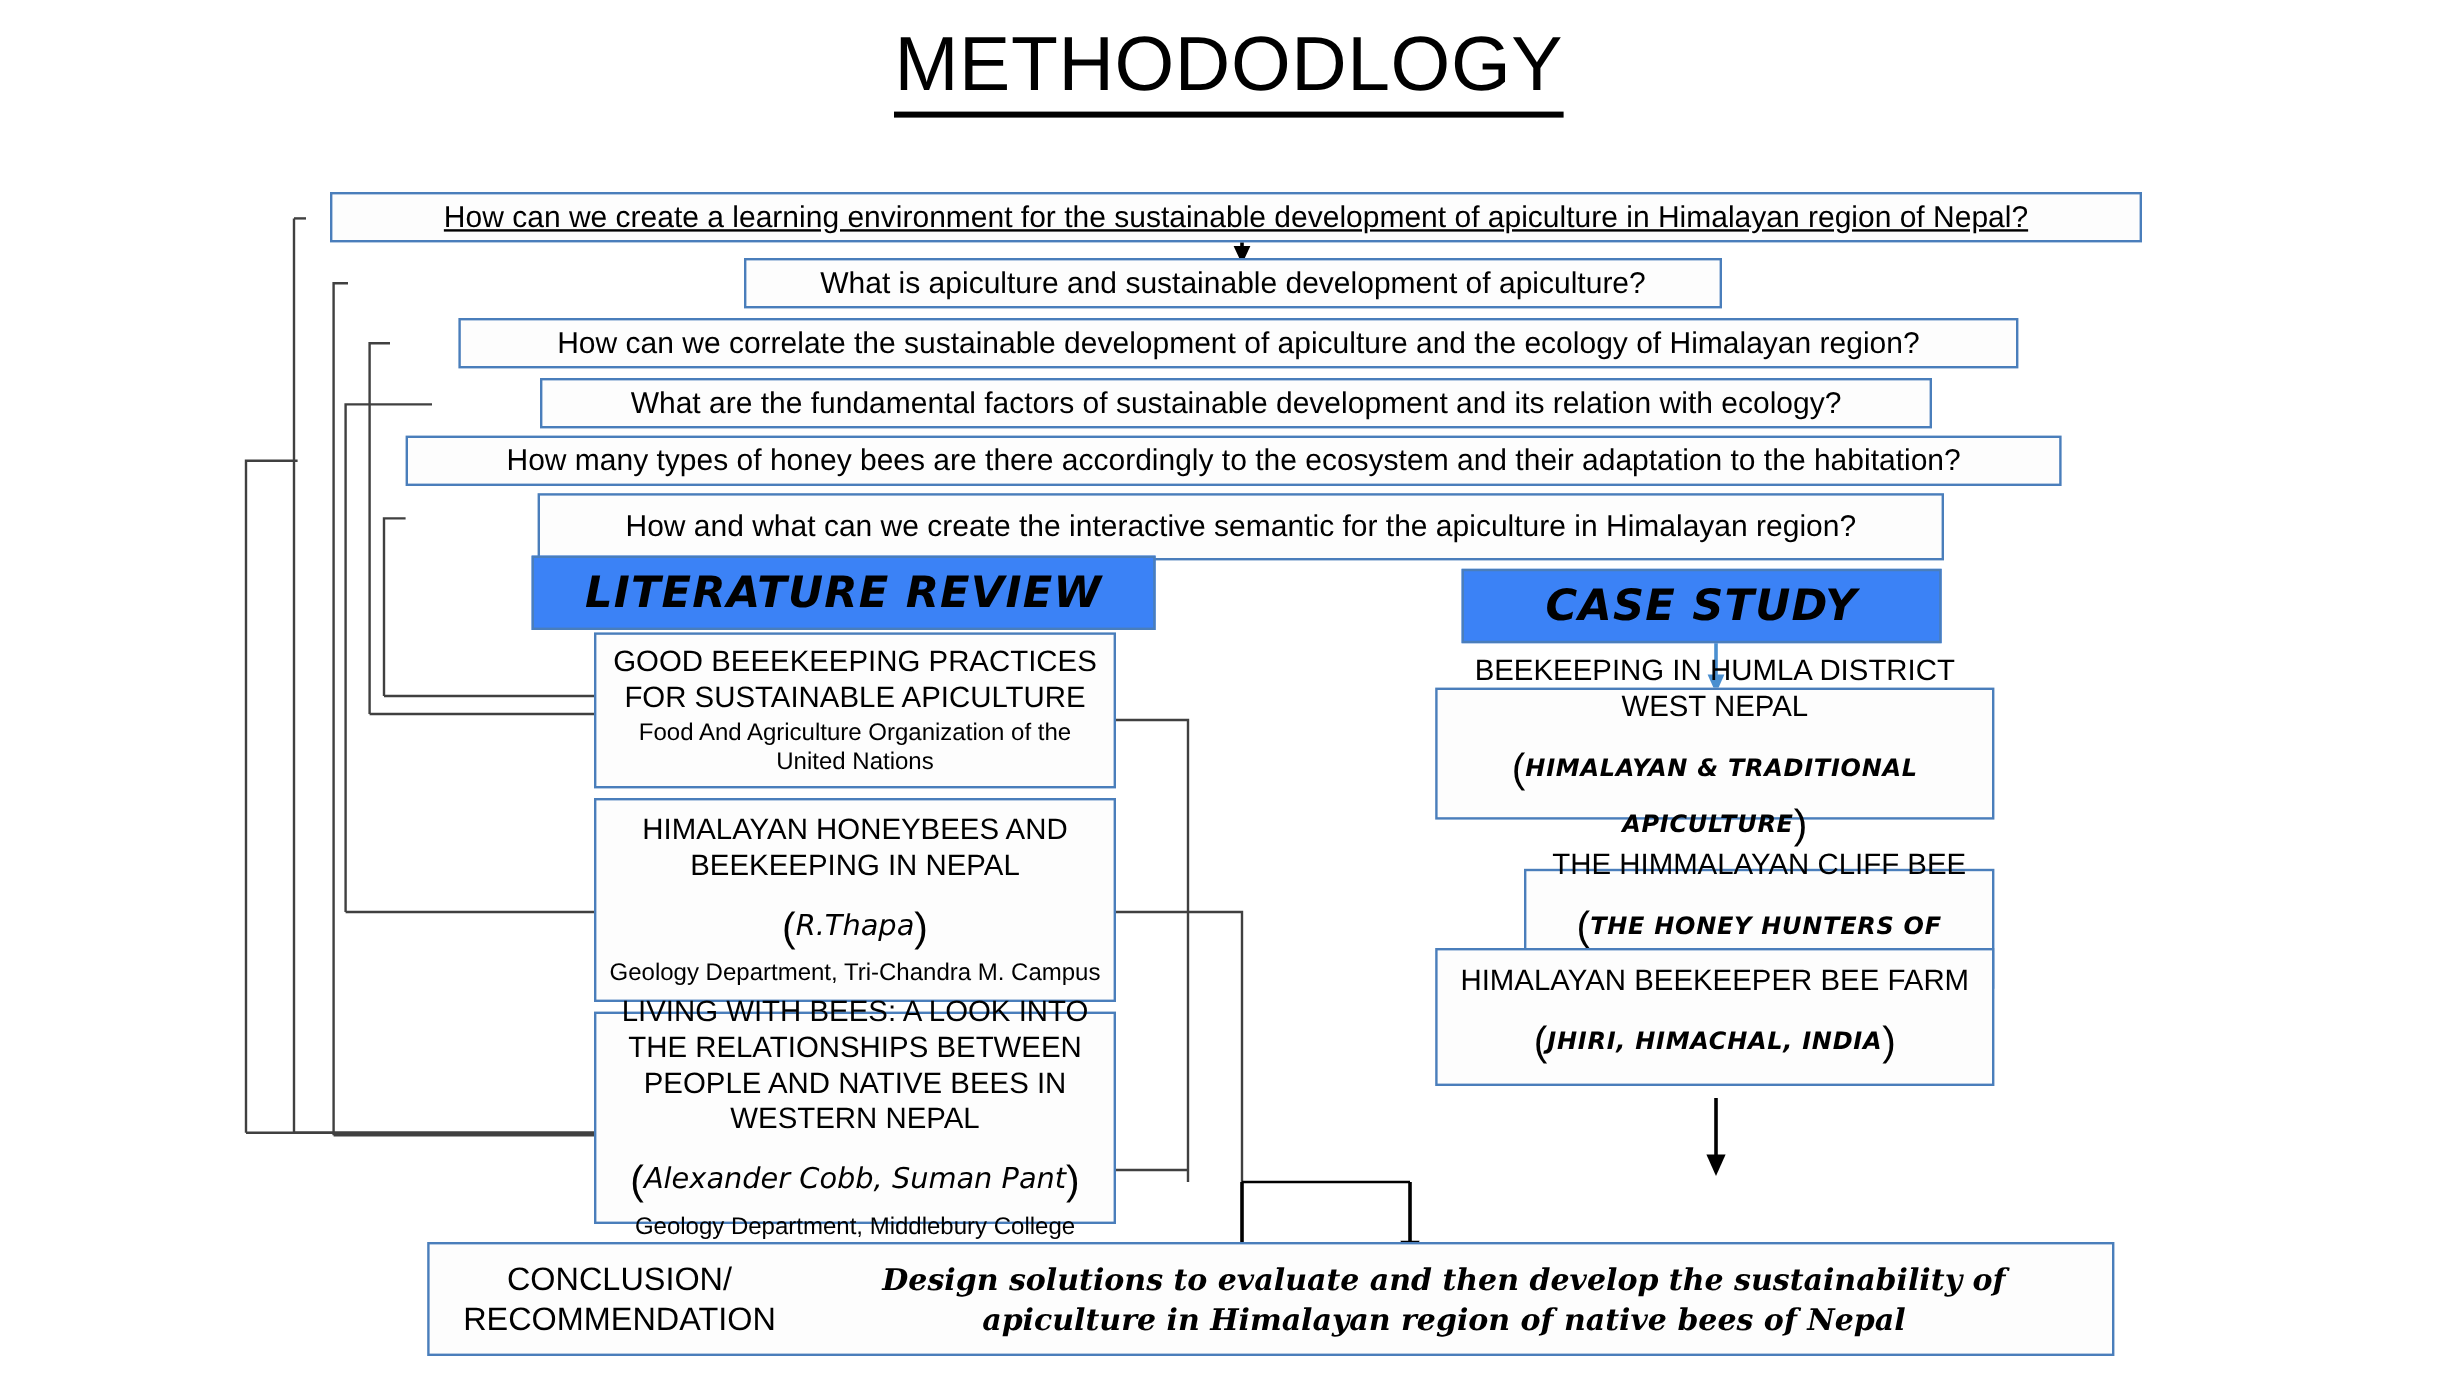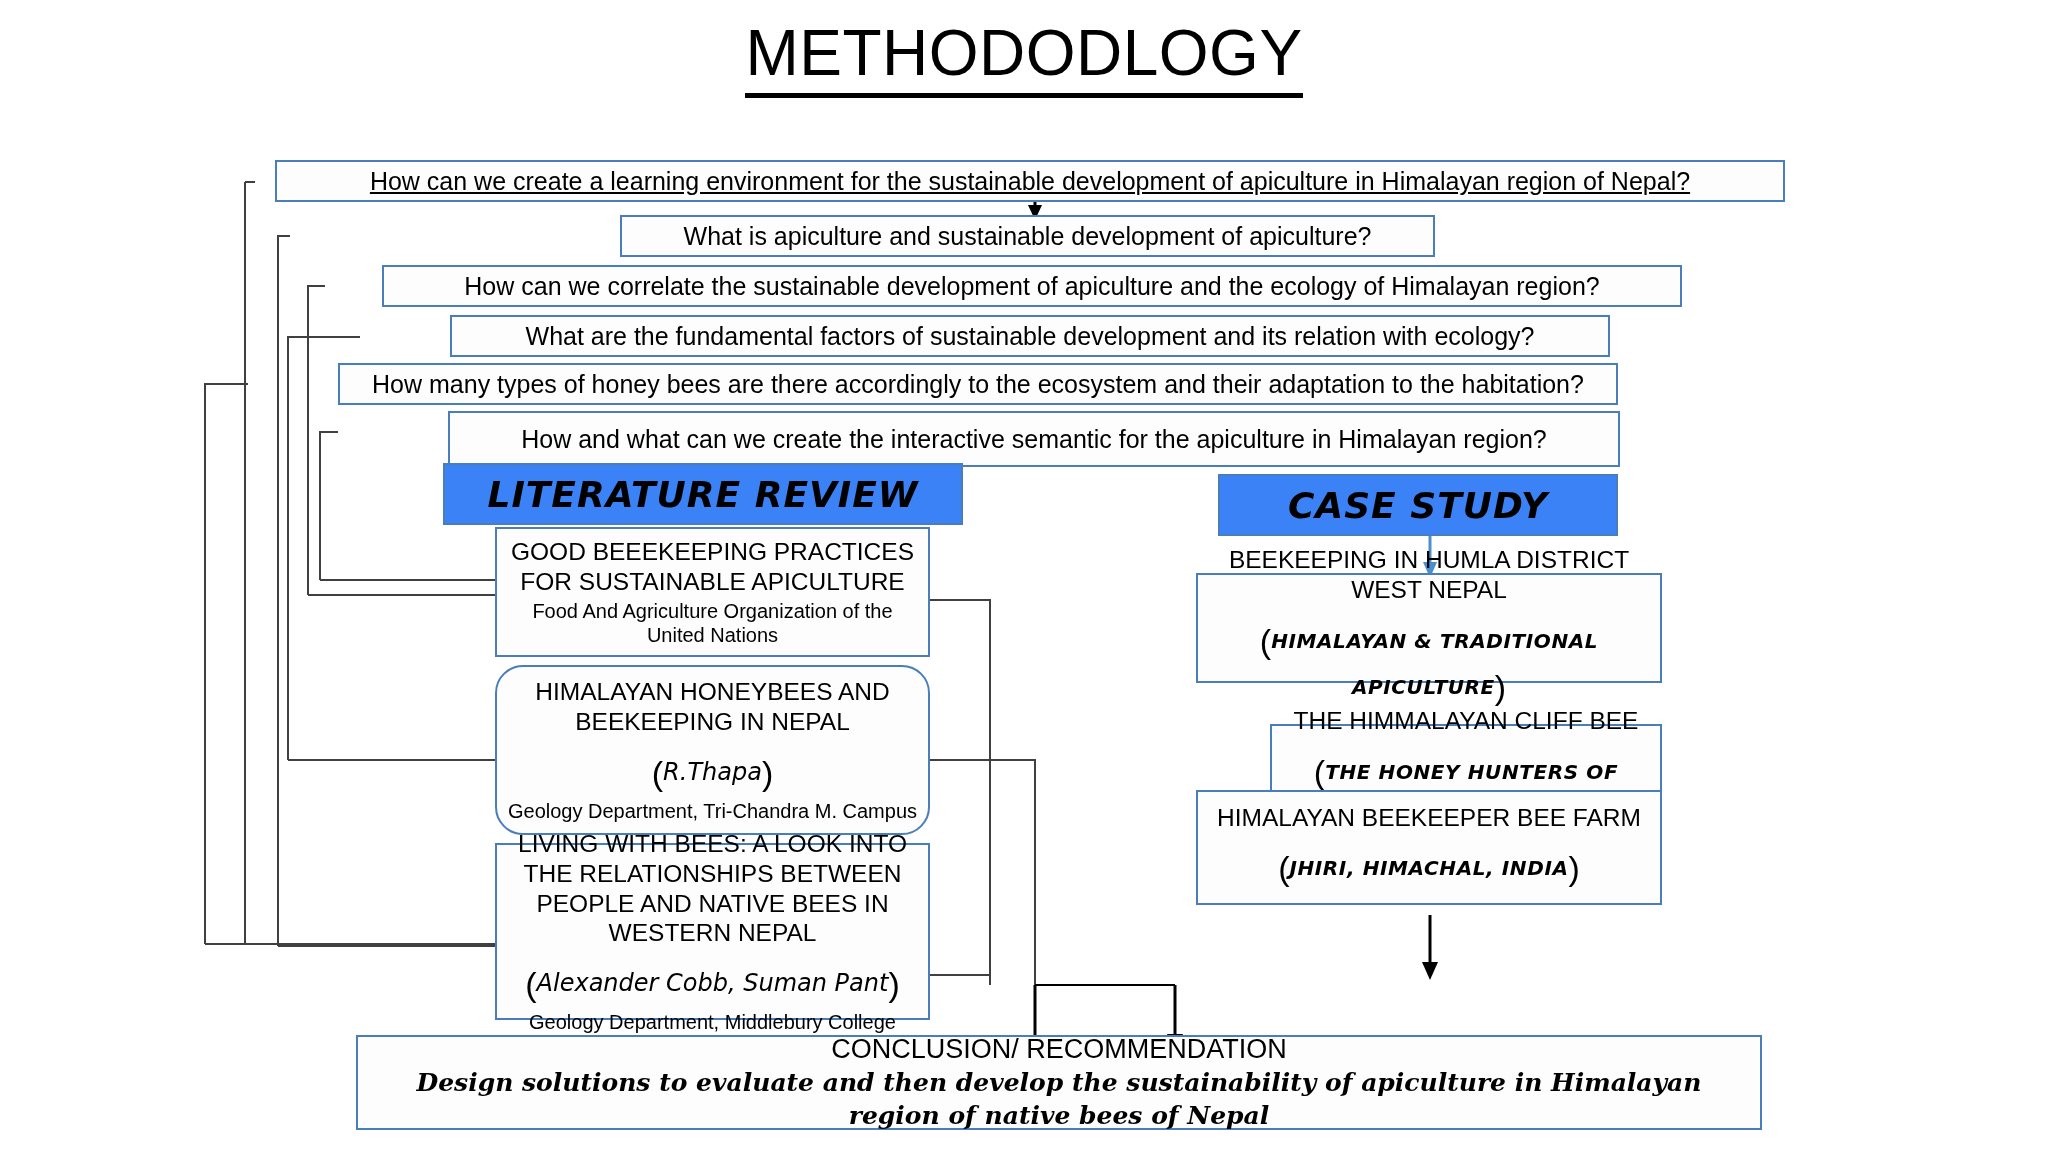--- a/index.html
+++ b/index.html
@@ -107,21 +107,21 @@
     margin-top: 2px;
     font-family: "Liberation Sans", sans-serif;
   }
 
   #conclusion-box {
     position: absolute;
     box-sizing: border-box;
     border: 2px solid #4a7ebb;
     background: #fdfdfd;
     display: flex;
-    flex-direction: column;
+    flex-direction: row;
     align-items: center;
     justify-content: center;
     text-align: center;
     padding: 4px 14px;
   }
   #conclusion-box .ctitle {
     font-size: 27px;
     line-height: 1.2;
   }
   #conclusion-box .cbody {
@@ -215,42 +215,42 @@
 </div>
 
 <div class="qbox" style="left:382px; top:265px; width:1300px; height:42px;">
   <span>How can we correlate the sustainable development of apiculture and the ecology of Himalayan region?</span>
 </div>
 
 <div class="qbox" style="left:450px; top:315px; width:1160px; height:42px;">
   <span>What are the fundamental factors of sustainable development and its relation with ecology?</span>
 </div>
 
-<div class="qbox" style="left:338px; top:363px; width:1280px; height:42px;">
+<div class="qbox" style="left:338px; top:363px; width:1380px; height:42px;">
   <span>How many types of honey bees are there accordingly to the ecosystem and their adaptation to the habitation?</span>
 </div>
 
 <div class="qbox" style="left:448px; top:411px; width:1172px; height:56px;">
   <span>How and what can we create the interactive semantic for the apiculture in Himalayan region?</span>
 </div>
 
 <div class="secthead" style="left:443px; top:463px; width:520px; height:62px;">
   <span>LITERATURE REVIEW</span>
 </div>
 
 <div class="secthead" style="left:1218px; top:474px; width:400px; height:62px;">
   <span>CASE STUDY</span>
 </div>
 
 <div class="refbox" style="left:495px; top:527px; width:435px; height:130px;">
   <div class="maintitle">GOOD BEEEKEEPING PRACTICES FOR SUSTAINABLE APICULTURE</div>
   <div class="affil">Food And Agriculture Organization of the United Nations</div>
 </div>
 
-<div class="refbox" style="left:495px; top:665px; width:435px; height:170px;border-radius:28px;">
+<div class="refbox" style="left:495px; top:665px; width:435px; height:170px;">
   <div class="maintitle">HIMALAYAN HONEYBEES AND BEEKEEPING IN NEPAL</div>
   <div class="paren"><span class="big">(</span><span>R.Thapa</span><span class="big">)</span></div>
   <div class="affil">Geology Department, Tri-Chandra M. Campus</div>
 </div>
 
 <div class="refbox" style="left:495px; top:843px; width:435px; height:177px;">
   <div class="maintitle">LIVING WITH BEES: A LOOK INTO THE RELATIONSHIPS BETWEEN PEOPLE AND NATIVE BEES IN WESTERN NEPAL</div>
   <div class="paren"><span class="big">(</span><span>Alexander Cobb, Suman Pant</span><span class="big">)</span></div>
   <div class="affil">Geology Department, Middlebury College</div>
 </div>

